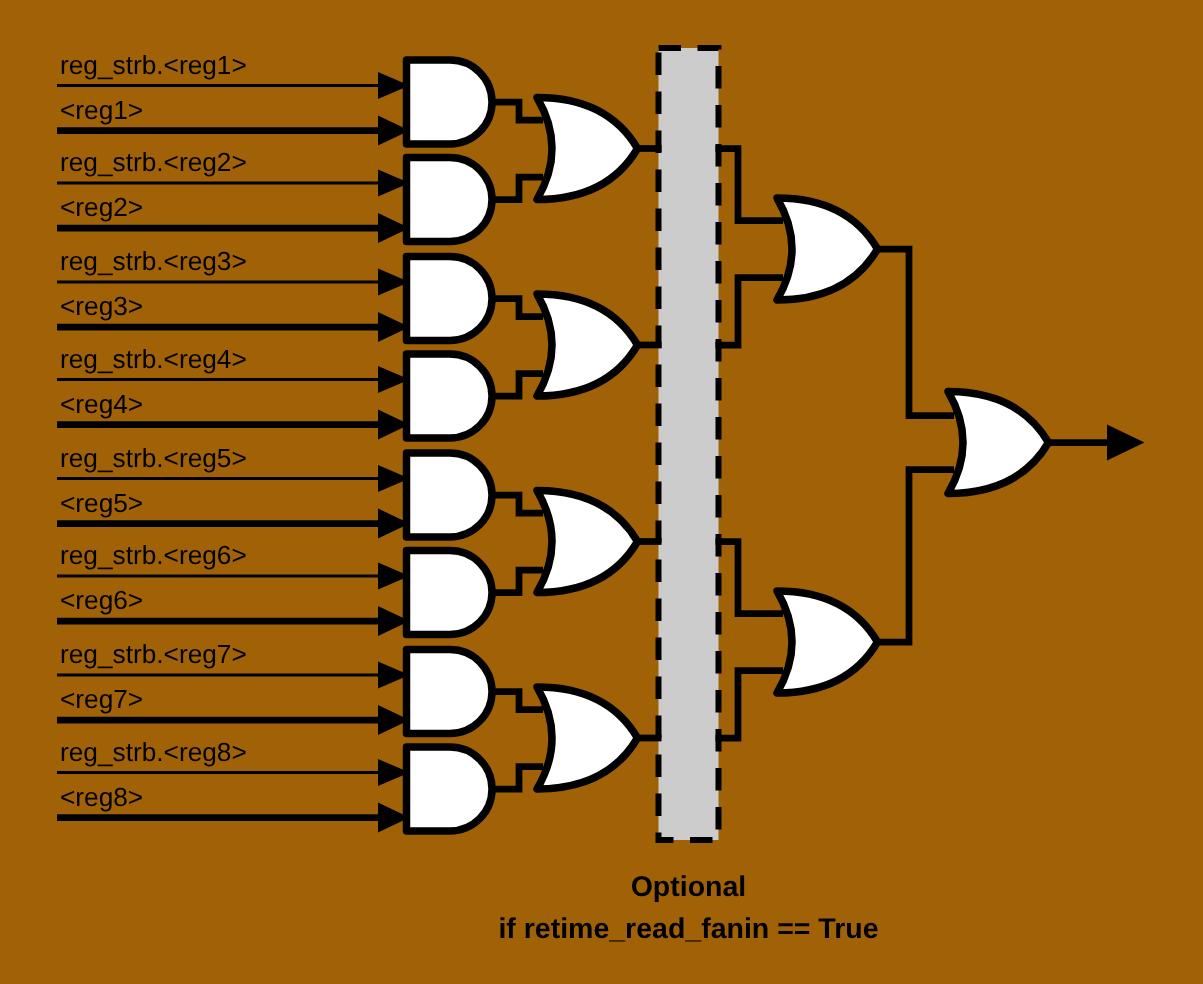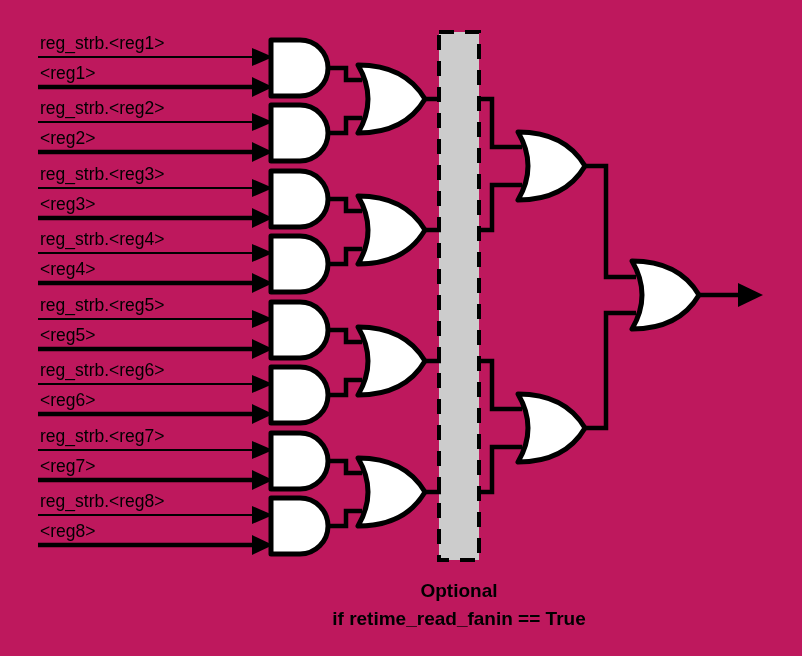--- a/index.html
+++ b/index.html
@@ -10,21 +10,21 @@
   body {
     width: 802px;
     height: 656px;
     font-family: "Liberation Sans", sans-serif;
     overflow: hidden;
   }
   #diagram-root {
     position: relative;
     width: 802px;
     height: 656px;
-    background: #be185d;
+    background: #a16207;
   }
   svg#logic-svg {
     display: block;
     width: 802px;
     height: 656px;
   }
   .sig-label {
     font-family: "Liberation Sans", sans-serif;
     font-size: 17.5px;
     fill: #000000;

